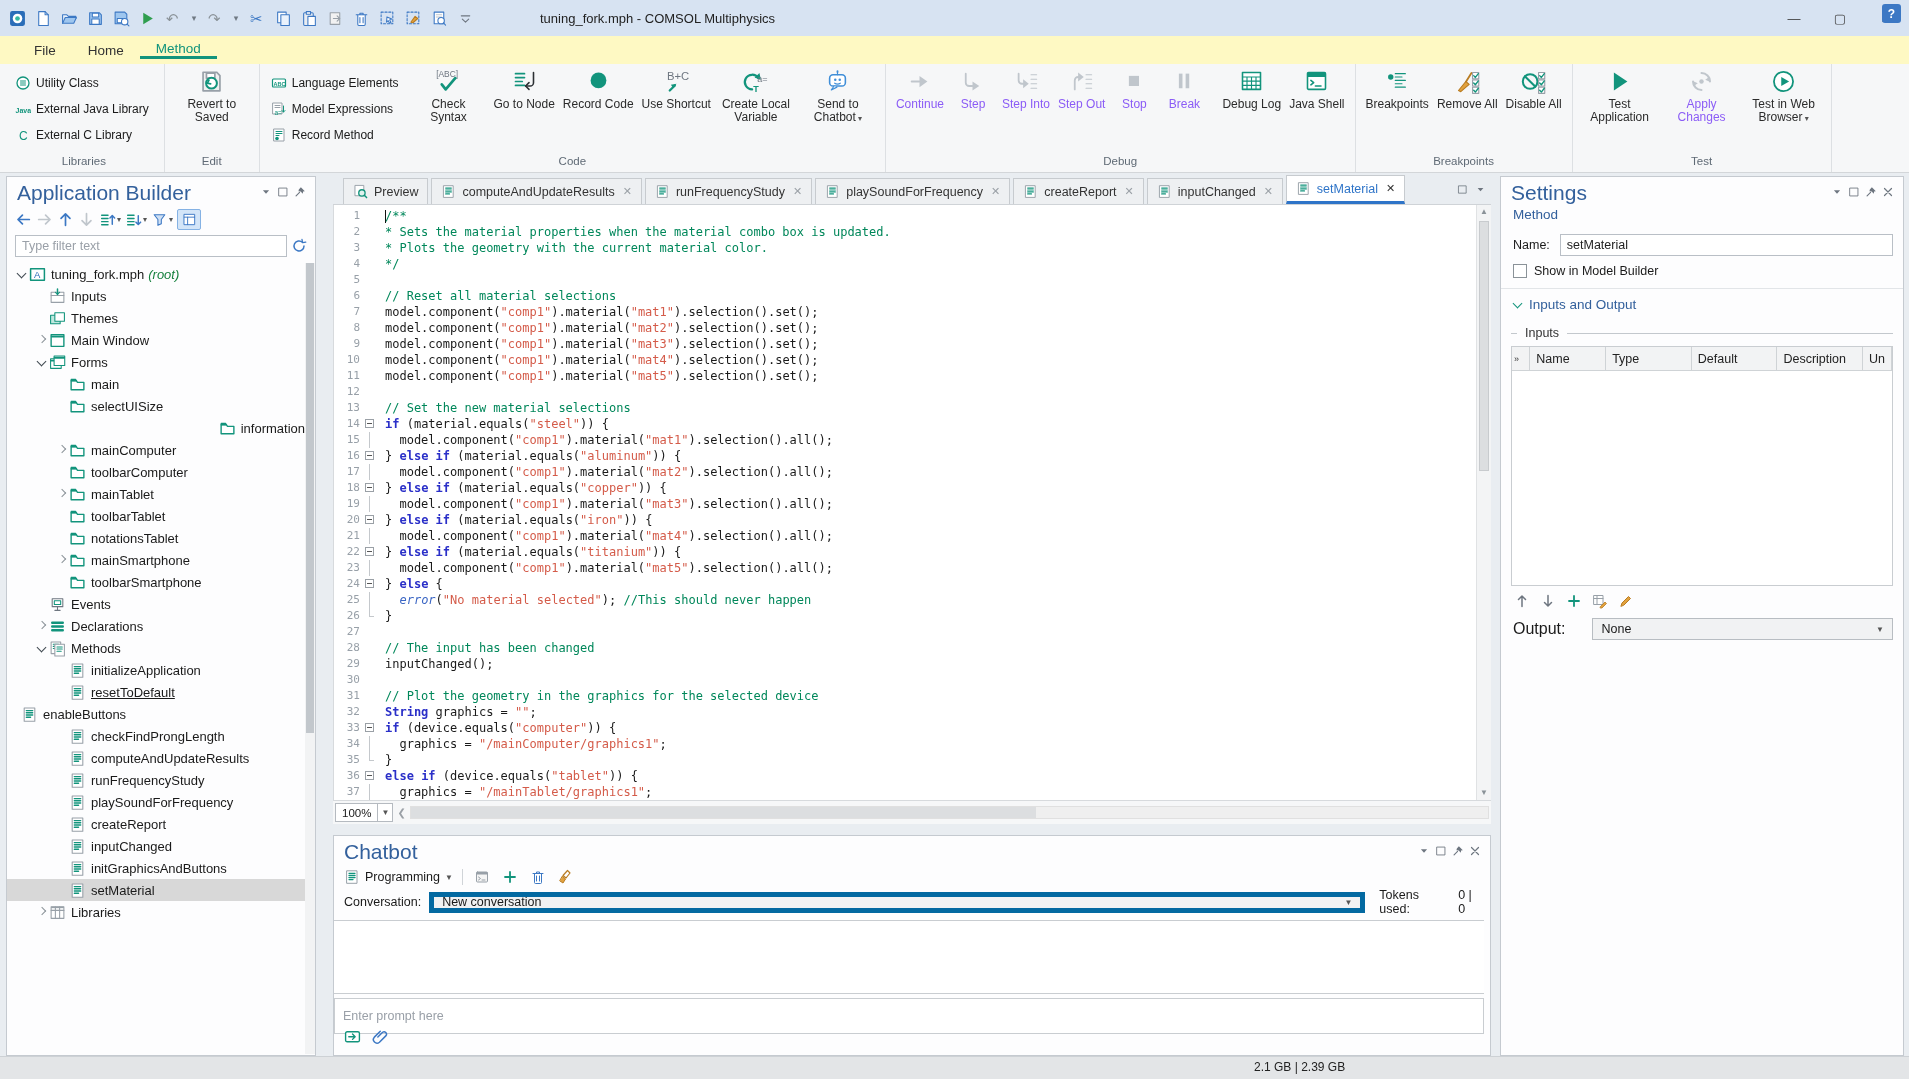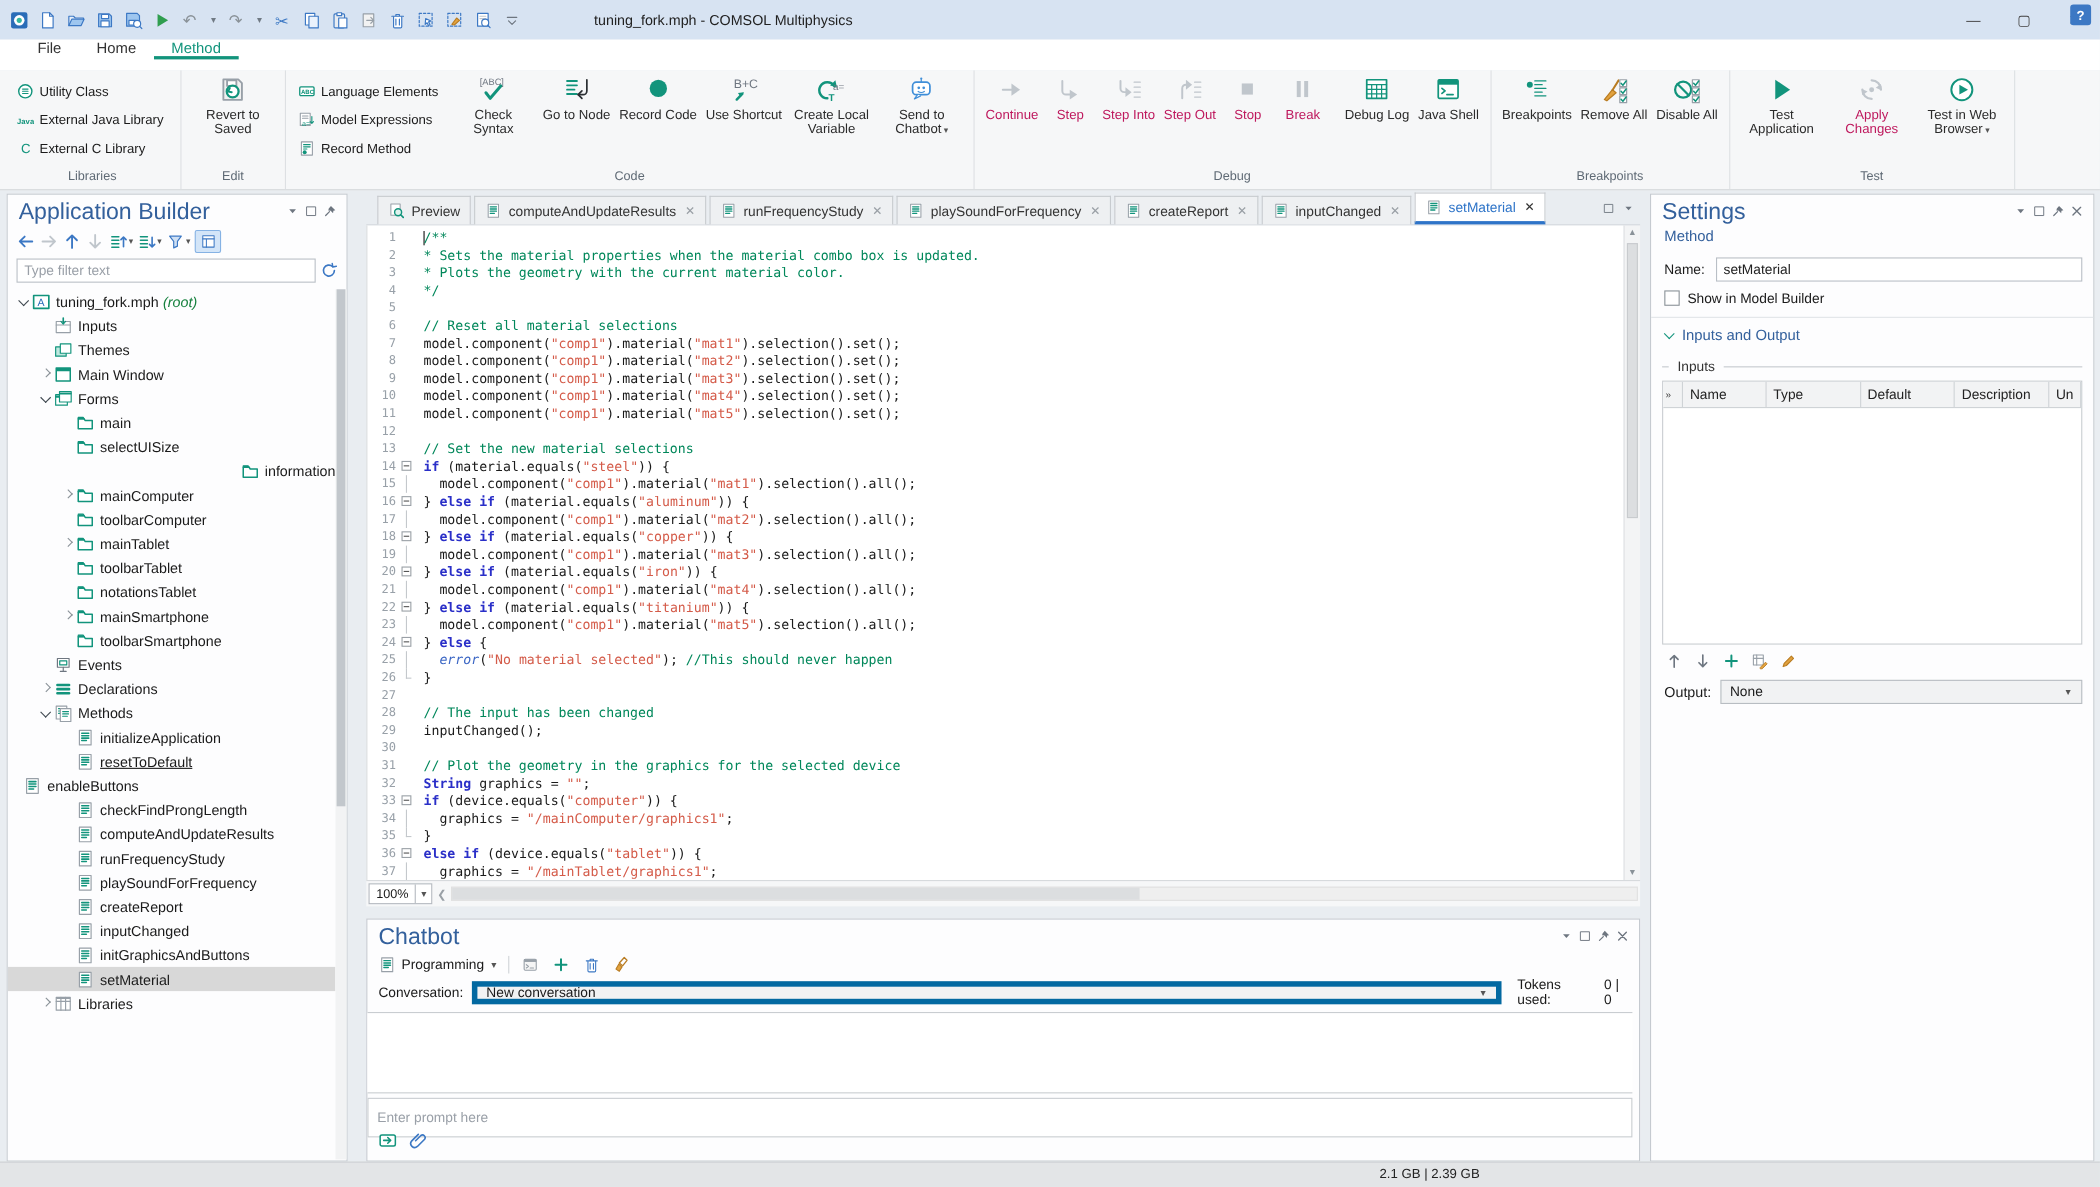--- a/index.html
+++ b/index.html
@@ -12,36 +12,36 @@
   .qa { display:flex; align-items:center; gap:4px; padding-left:6px; }
   .qab { width:22px; height:22px; display:flex; align-items:center; justify-content:center; }
   .qab .ic { width:17px; height:17px; }
   .qab.small { width:12px; }
   .qa-chev { font-size:9px; color:#707a84; }
   .title-text { position:absolute; left:540px; top:0; height:36px; display:flex; align-items:center; font-size:13px; color:#222; }
   .winctl { position:absolute; right:0; top:0; height:36px; display:flex; }
   .winbtn { width:46px; height:36px; display:flex; align-items:center; justify-content:center; font-size:13px; color:#444; }
 
   
-  .ribbon-tabs { position:absolute; top:36px; left:0; right:0; height:28px; background:#ffffff; display:flex; align-items:flex-start; gap:0; padding-left:18px; }
+  .ribbon-tabs { position:absolute; top:36px; left:0; right:0; height:28px; background:#fef9c3; display:flex; align-items:center; gap:0; padding-left:18px; }
   .rtab { padding:0 16px; display:flex; align-items:center; font-size:13.5px; color:#333; }
   .rtab.active { color:#12947c; border-bottom:3px solid #12947c; }
   .help-btn { position:absolute; right:8px; top:4px; width:19px; height:19px; background:#3c78c4; color:#fff; border-radius:3px; font-size:12px; font-weight:bold; display:flex; align-items:center; justify-content:center; }
 
   .ribbon-body { position:absolute; top:64px; left:0; right:0; height:109px; background:#f6f7f8; border-bottom:1px solid #d3d6d9; display:flex; align-items:stretch; padding-left:4px; }
   .rgroup { display:flex; flex-direction:column; border-right:1px solid #dde0e3; padding:0 6px; }
   .rgroup-c { flex:1; display:flex; align-items:flex-start; }
   .rgroup-caption { height:20px; text-align:center; font-size:11.5px; color:#5f6a75; line-height:18px; }
   .smallcol { display:flex; flex-direction:column; justify-content:flex-start; padding-top:6px; margin-right:4px; }
   .rsbtn { display:flex; align-items:center; gap:5px; height:26px; padding:0 5px; font-size:12px; white-space:nowrap; }
   .rsbtn .ic { width:16px; height:16px; flex:0 0 16px; }
   .rbtn { width:auto; min-width:50px; max-width:82px; padding:4px 4px 0; display:flex; flex-direction:column; align-items:center; }
   .rbtn .ic { width:27px; height:27px; margin-bottom:3px; }
   .rlabel { font-size:12px; line-height:13px; text-align:center; color:#2b2b2b; white-space:normal; }
-  .rbtn.disabled .rlabel { color:#be185d;text-align:center; }
+  .rbtn.disabled .rlabel { color:#8b5cf6;text-align:center; }
   .ddchev { font-size:8px; color:#555; }
   .vsep { width:1px; background:#dde0e3; margin:8px 4px; }
 
   
   .panel { position:absolute; background:#fdfdfe; border:1px solid #c5cad0; }
   .phead { display:flex; align-items:flex-start; padding:4px 8px 0 10px; }
   .ptitle { font-size:21px; color:#33609c; font-weight:normal; }
   .picons { margin-left:auto; display:flex; gap:3px; padding-top:4px; }
   .picons .ic { width:14px; height:14px; }
 
@@ -137,21 +137,21 @@
   .grp-label { display:flex; align-items:center; gap:8px; padding:14px 10px 4px 10px; font-size:12.5px; color:#333; }
   .grp-label::before { content:""; width:6px; height:1px; background:#c3c8cd; }
   .grp-label::after { content:""; flex:1; height:1px; background:#c3c8cd; }
   .inp-table { margin:2px 10px 0 10px; border:1px solid #c9cdd1; height:240px; position:relative; background:#fff; overflow:hidden; }
   .ith { display:flex; height:24px; background:#f2f3f4; border-bottom:1px solid #cfd3d6; }
   .ithc { border-right:1px solid #cfd3d6; font-size:12.5px; display:flex; align-items:center; padding:0 6px; color:#222; }
   .ithc.sel { width:20px; padding:0 2px; font-size:9px; color:#333; }
   .tbl-toolbar { display:flex; gap:8px; align-items:center; padding:6px 0 0 12px; }
   .tbl-toolbar .ic { width:16px; height:16px; }
   .out-row { display:flex; align-items:center; padding:8px 10px 0 12px; }
-  .out-row label { font-size:13px; margin-right:8px; }
+  .out-row label { font-size:16px; margin-right:27px; }
   .out-select { flex:1; height:22px; background:#f1f2f3; border:1px solid #b8bdc2; display:flex; align-items:center; font-size:12.5px; padding:0 8px; }
   .out-select .dd { margin-left:auto; font-size:8px; color:#555; }
 
   
   .statusbar { position:absolute; left:0; right:0; top:1056px; height:23px; background:#e3e5e7; border-top:1px solid #cdd1d5; }
   .mem { position:absolute; left:1254px; top:3px; font-size:12px; color:#222; }
 
   .ic { display:inline-block; }
   .ic svg { display:block; }
 </style>

